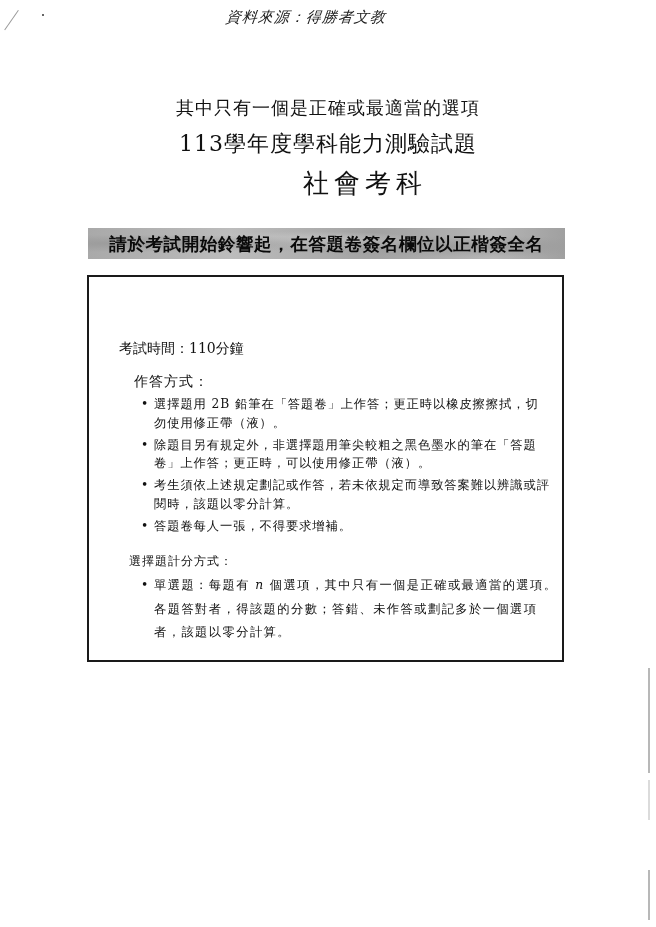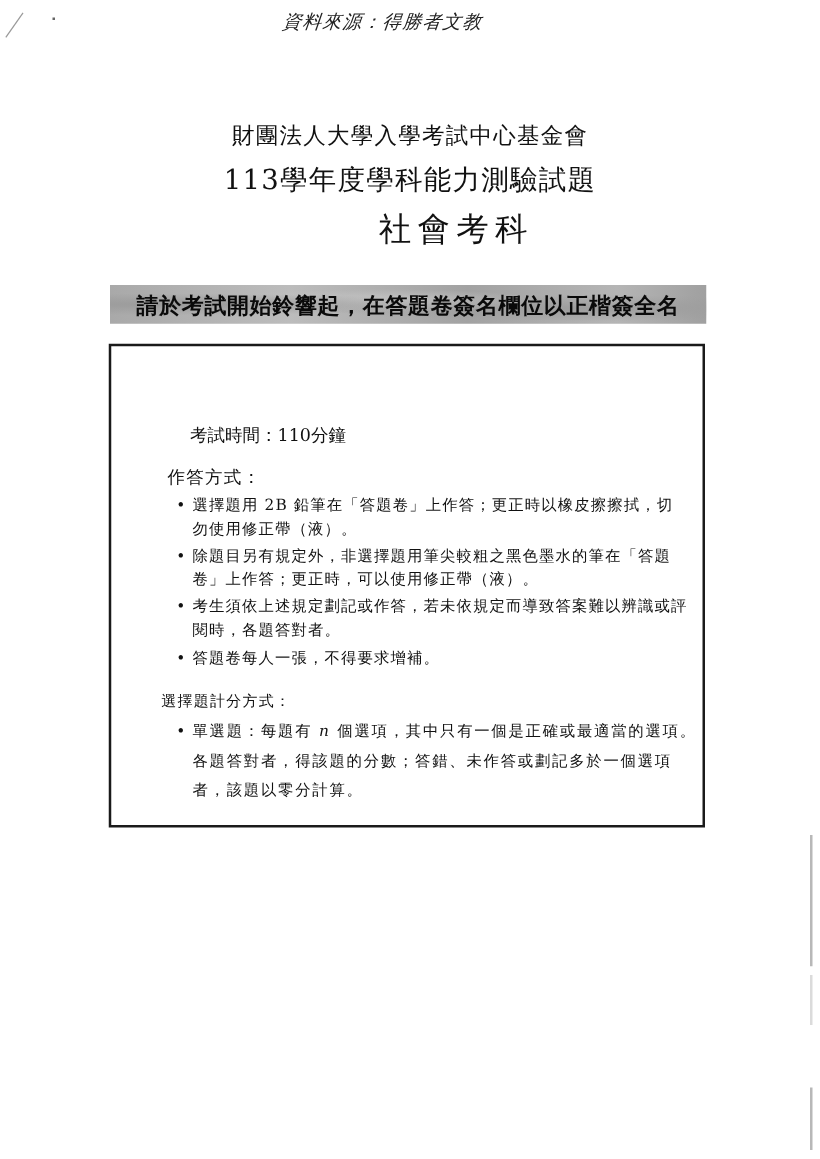--- a/index.html
+++ b/index.html
@@ -72,21 +72,21 @@
       left: 87px; top: 275px; width: 473px; height: 383px;
       border: 2.5px solid #1a1a1a;
       box-sizing: content-box;
     }
 
     .box-heading {
       left: 0; width: 100%; top: 20px; text-align: center;
       font-size: 15px; letter-spacing: 1.5px; white-space: nowrap;
     }
     .exam-time {
-      left: 63px; top: 63px; font-size: 14px; white-space: nowrap;
+      left: 30px; top: 63px; font-size: 14px; white-space: nowrap;
     }
     .answer-method-label {
       left: 45px; top: 96px; font-size: 14px; letter-spacing: 1px; white-space: nowrap; text-align: center;
     }
     .bullets {
       left: 52px; top: 118px; width: 410px;
       margin: 0; padding: 0; list-style: none;
     }
     .bullets li {
       position: relative;
@@ -120,21 +120,21 @@
 <body>
 
 <div class="abs scan-slash"></div>
 <div class="abs scan-dot"></div>
 <div class="abs scan-edge" style="top:668px;height:105px;"></div>
 <div class="abs scan-edge" style="top:780px;height:40px;opacity:0.5;"></div>
 <div class="abs scan-edge" style="top:870px;height:50px;"></div>
 
 <div class="abs handwriting">資料來源：得勝者文教</div>
 
-<div class="abs title-line org-title">財團法人大學入學考試中心基金會</div>
+<div class="abs title-line org-title">其中只有一個是正確或最適當的選項</div>
 <div class="abs title-line exam-title">113學年度學科能力測驗試題</div>
 <div class="abs title-line subject-title">社會考科</div>
 
 <div class="abs banner">
   <span class="banner-text">請於考試開始鈴響起，在答題卷簽名欄位以正楷簽全名</span>
 </div>
 
 <div class="abs notice-box">
   <div class="abs exam-time">考試時間：110分鐘</div>
   <div class="abs answer-method-label">作答方式：</div>
@@ -143,21 +143,21 @@
     <li>
       <span class="dot">•</span>
       <span>選擇題用 2B 鉛筆在「答題卷」上作答；更正時以橡皮擦擦拭，切勿使用修正帶（液）。</span>
     </li>
     <li>
       <span class="dot">•</span>
       <span>除題目另有規定外，非選擇題用筆尖較粗之黑色墨水的筆在「答題卷」上作答；更正時，可以使用修正帶（液）。</span>
     </li>
     <li>
       <span class="dot">•</span>
-      <span>考生須依上述規定劃記或作答，若未依規定而導致答案難以辨識或評閱時，各題答對者。</span>
+      <span>考生須依上述規定劃記或作答，若未依規定而導致答案難以辨識或評閱時，該題以零分計算。</span>
     </li>
     <li>
       <span class="dot">•</span>
       <span>答題卷每人一張，不得要求增補。</span>
     </li>
   </ul>
 
   <div class="abs scoring-label">選擇題計分方式：</div>
 
   <ul class="abs scoring-bullets">

